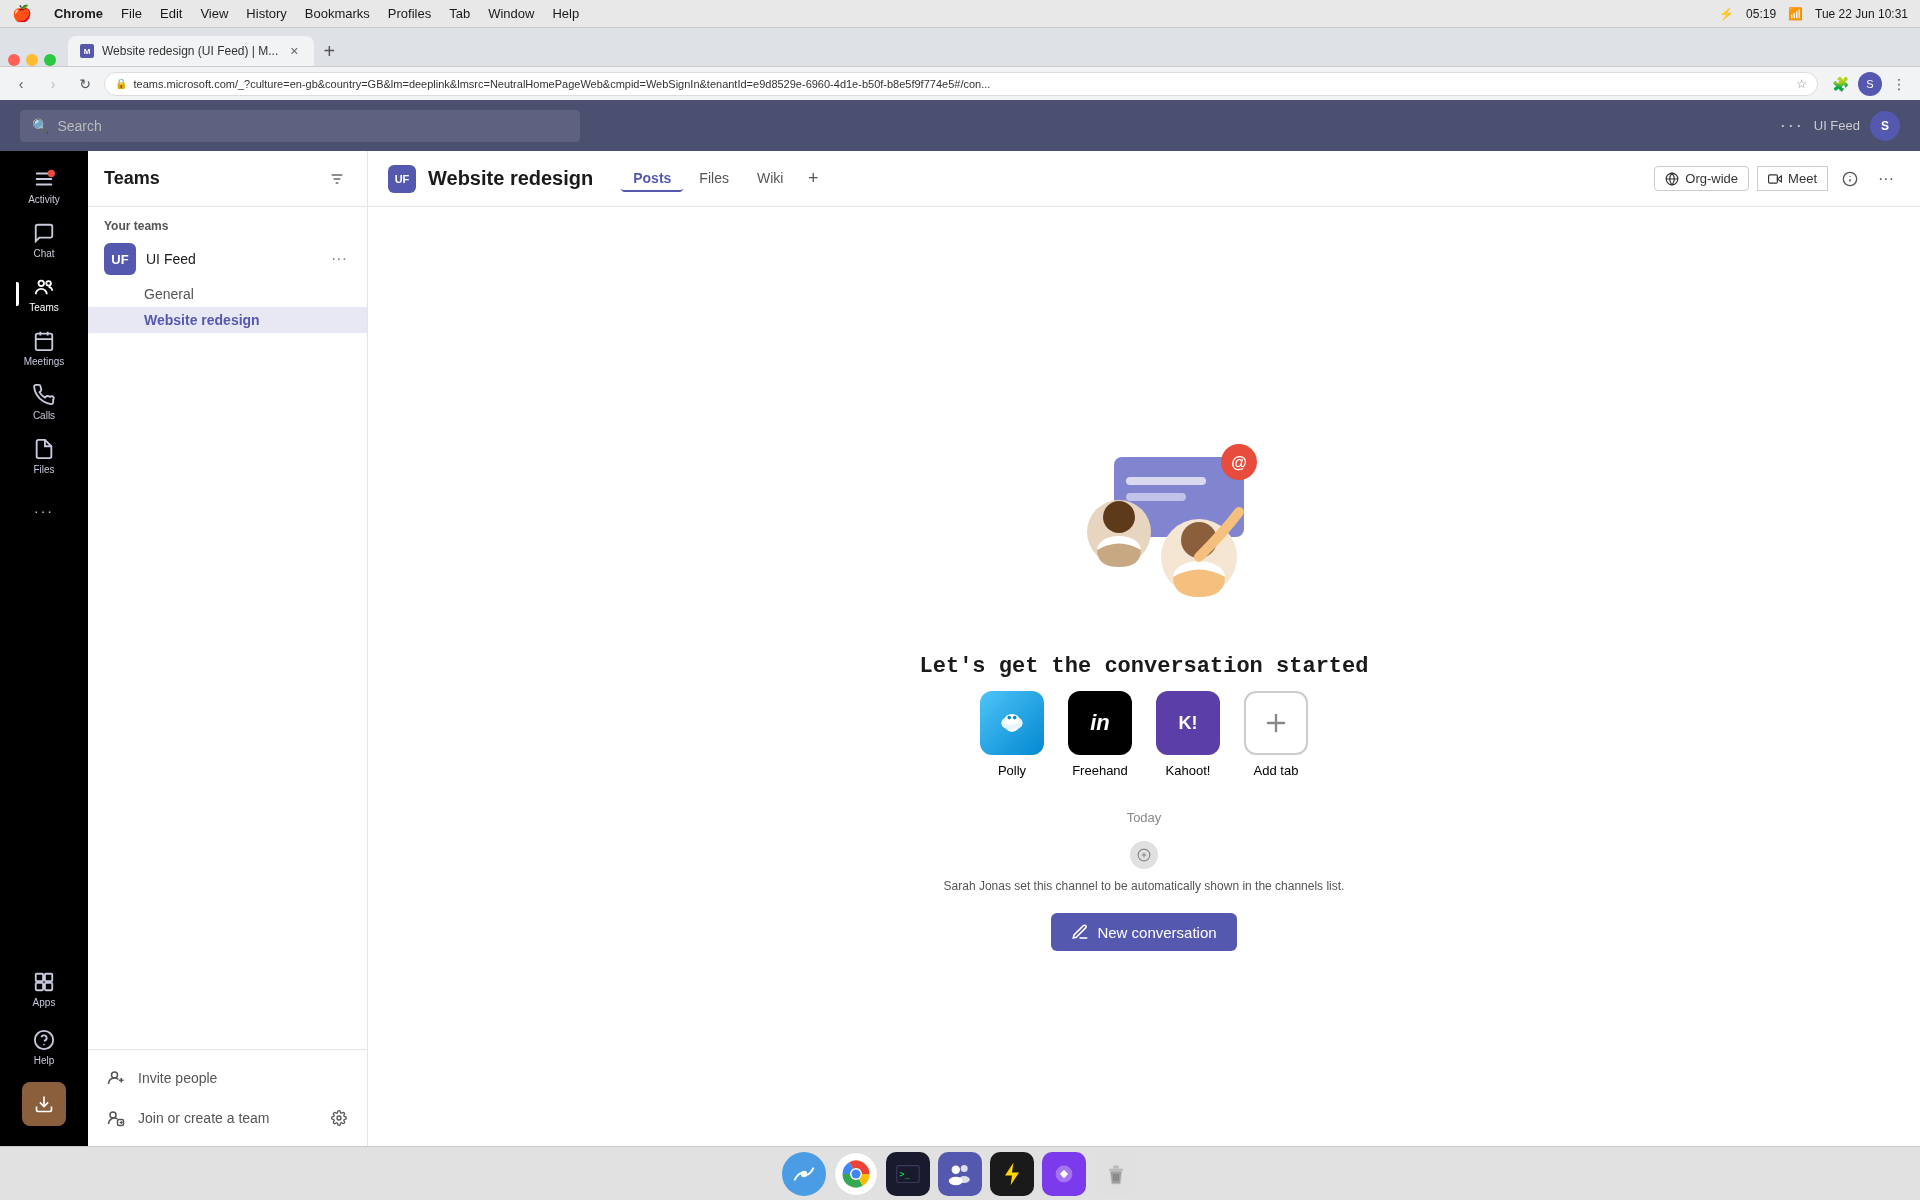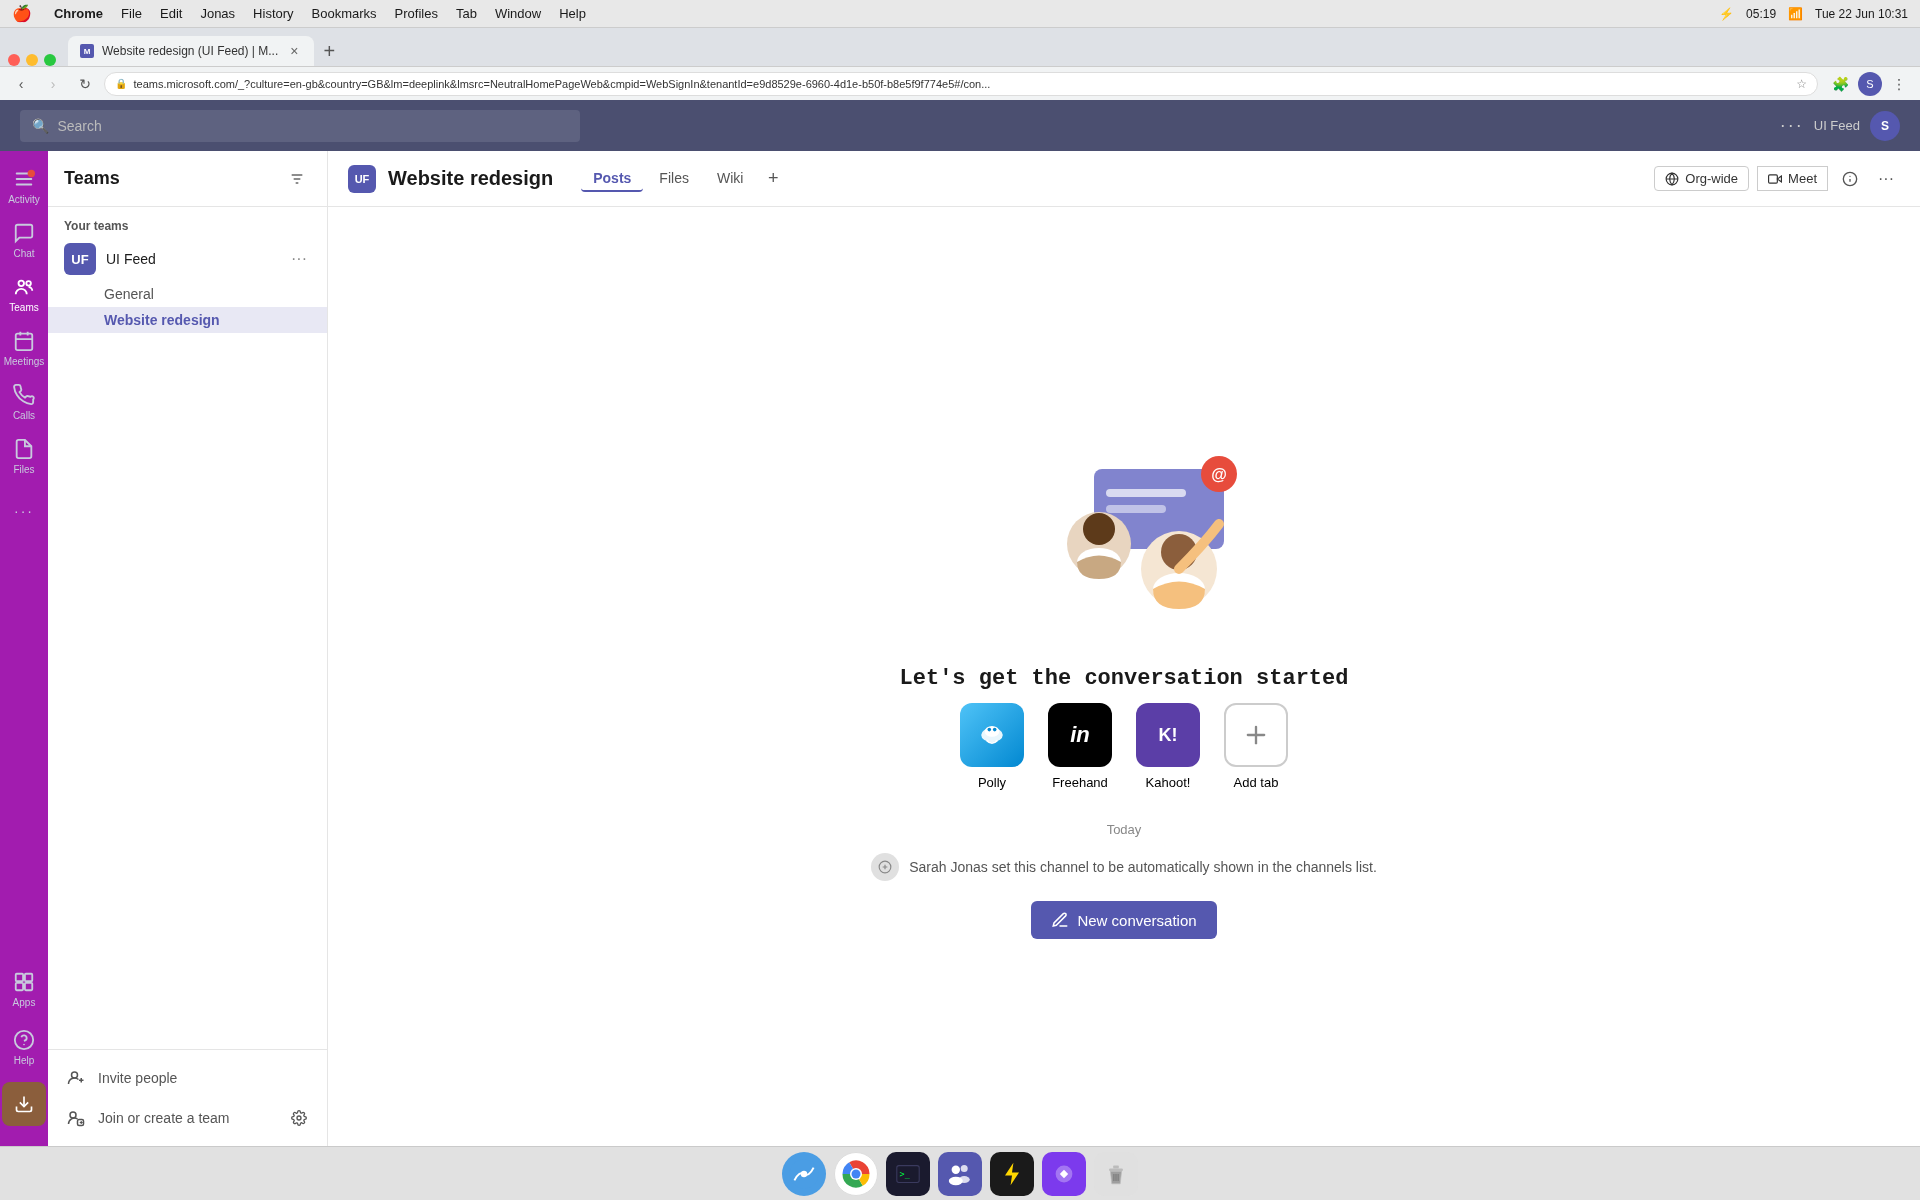--- a/index.html
+++ b/index.html
@@ -95,22 +95,22 @@
 
     
     .app-layout {
       display: flex;
       height: calc(1200px - 28px - 72px - 54px); 
       background: #fff;
     }
 
     
     .sidebar-icons {
-      width: 48px;
-      background: #a21caf;
+      width: 88px;
+      background: #000000;
       display: flex;
       flex-direction: column;
       align-items: center;
       padding: 8px 0;
       gap: 0;
     }
     .sidebar-icon {
       width: 56px;
       display: flex;
       flex-direction: column;
@@ -411,23 +411,24 @@
     .today-label {
       font-size: 13px;
       color: #888;
       text-align: center;
       margin-bottom: 16px;
     }
     .system-message {
       display: flex;
       align-items: center;
       gap: 10px;
-      font-size: 14px;
+      font-size: 12px;
       color: #555;
       margin-bottom: 20px;
+      flex-direction: column;
     }
     .system-icon {
       width: 28px; height: 28px;
       background: #e0e0e0;
       border-radius: 50%;
       display: flex; align-items: center; justify-content: center;
       font-size: 12px;
     }
     .new-conversation-btn {
       display: flex;
@@ -533,21 +534,21 @@
     }
   </style>
 </head>
 <body>
 
 <div class="mac-menubar">
   <span class="apple">🍎</span>
   <span class="menu-item bold">Chrome</span>
   <span class="menu-item">File</span>
   <span class="menu-item">Edit</span>
-  <span class="menu-item">Jonas</span>
+  <span class="menu-item">View</span>
   <span class="menu-item">History</span>
   <span class="menu-item">Bookmarks</span>
   <span class="menu-item">Profiles</span>
   <span class="menu-item">Tab</span>
   <span class="menu-item">Window</span>
   <span class="menu-item">Help</span>
   <div class="mac-menubar-right">
     <span>⚡</span>
     <span>05:19</span>
     <span>📶</span>

